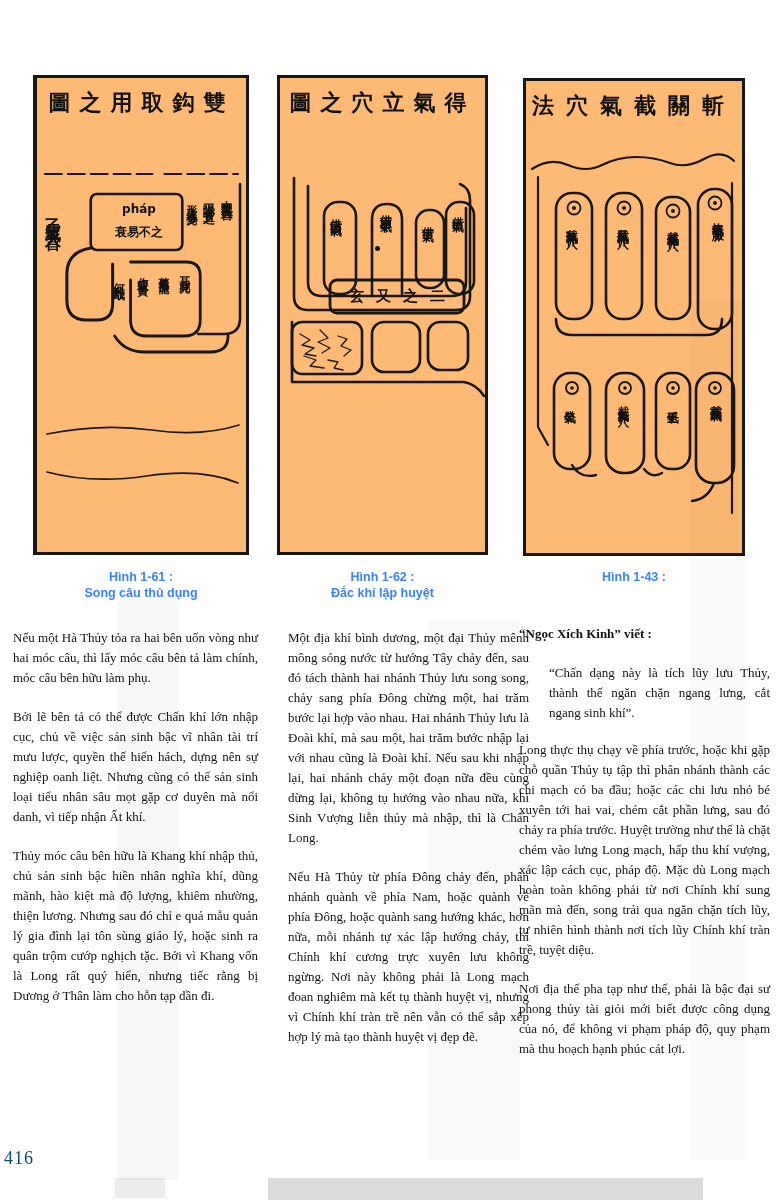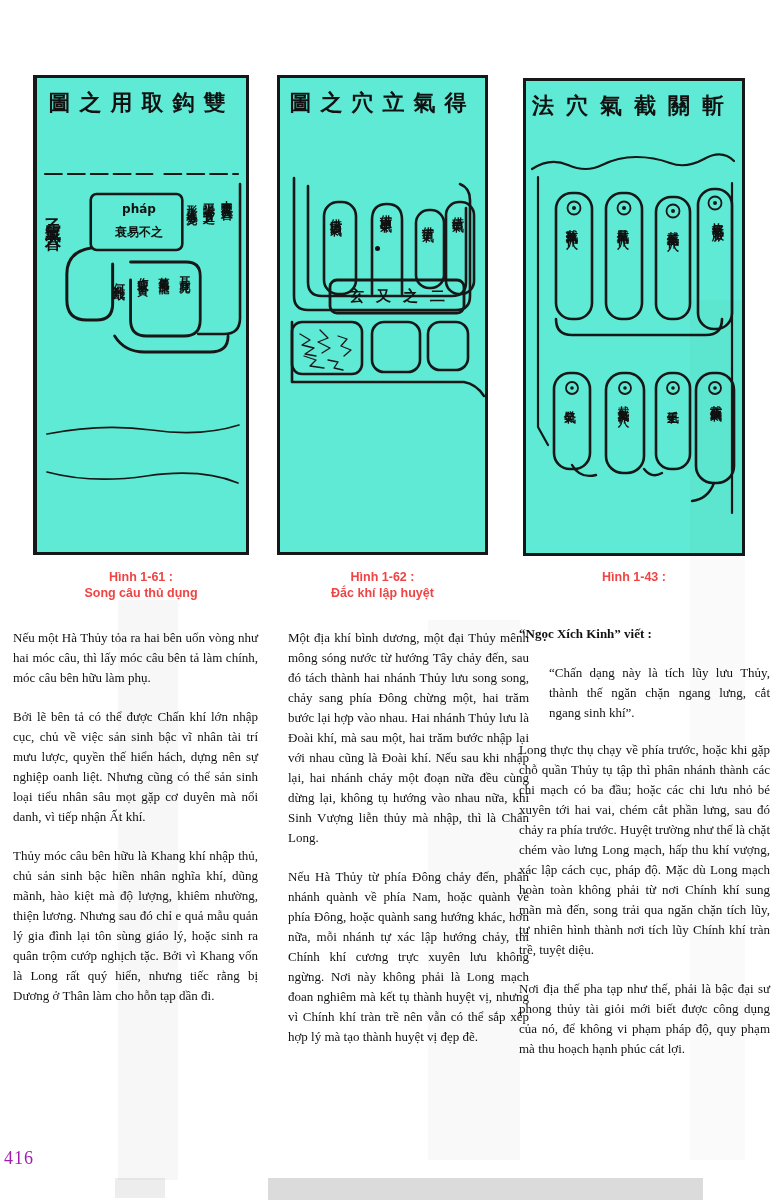--- a/index.html
+++ b/index.html
@@ -1,43 +1,43 @@
 <!DOCTYPE html>
 <html><head>
 <meta charset="utf-8">
 <style>
   html,body{margin:0;padding:0;background:#e8e8e8;}
   #page{position:relative;width:783px;height:1200px;background:#ffffff;overflow:hidden;
         font-family:"Liberation Serif","DejaVu Serif",serif;color:#121212;}
 
   
-  .figure{position:absolute;border:3px solid #171717;background:#5eead4;box-sizing:border-box;}
+  .figure{position:absolute;border:3px solid #171717;background:#fdba74;box-sizing:border-box;}
   .fig-art{position:absolute;left:0;top:0;width:100%;height:100%;}
   .fig-art path,.fig-art rect{fill:none;stroke:#171717;stroke-linecap:round;stroke-linejoin:round;}
   .cjk{font-family:"DejaVu Sans",sans-serif;color:#111;}
   .fig-title{position:absolute;left:0;right:0;top:10px;text-align:center;font-weight:bold;
              font-size:22px;letter-spacing:9px;white-space:nowrap;overflow:hidden;}
   .vlabel{position:absolute;writing-mode:vertical-rl;text-orientation:upright;
           font-weight:bold;font-size:12px;letter-spacing:2px;line-height:1;}
   .hlabel{position:absolute;font-weight:bold;text-align:center;}
 
   
   .caption{position:absolute;text-align:center;font-family:"Liberation Sans",sans-serif;
-           font-weight:bold;font-size:12.5px;line-height:16px;color:#ef4444;}
+           font-weight:bold;font-size:12.5px;line-height:16px;color:#3b82f6;}
 
   
   .bodycol{position:absolute;}
   .bodycol p{margin:0 0 19px 0;text-align:justify;font-size:13px;line-height:20px;}
   .q-head{font-weight:bold;font-size:15px;margin:0 0 9px 0;}
   .q-block{margin:0 0 17px 30px !important;font-size:15px;line-height:21px;}
 
   
   .streak{position:absolute;background:#000;pointer-events:none;}
   .dot{position:absolute;width:5px;height:5px;border-radius:50%;background:#111;}
-  .pagenum{position:absolute;left:4px;top:1148px;font-size:18px;letter-spacing:1px;color:#a21caf;}
+  .pagenum{position:absolute;left:4px;top:1148px;font-size:18px;letter-spacing:1px;color:#0c4a6e;}
 </style>
 </head>
 <body>
 
 <div id="page">
 
   <div class="figure" style="left:33px;top:75px;width:216px;height:480px;border-left-width:4px;">
     <svg class="fig-art" viewBox="0 0 210 474" preserveAspectRatio="none">
       <path d="M8 96 H116 M128 96 H202" stroke-width="2" stroke-dasharray="17 6"></path>
       <rect x="54" y="116" width="92" height="56" rx="6" stroke-width="2.6"></rect>

